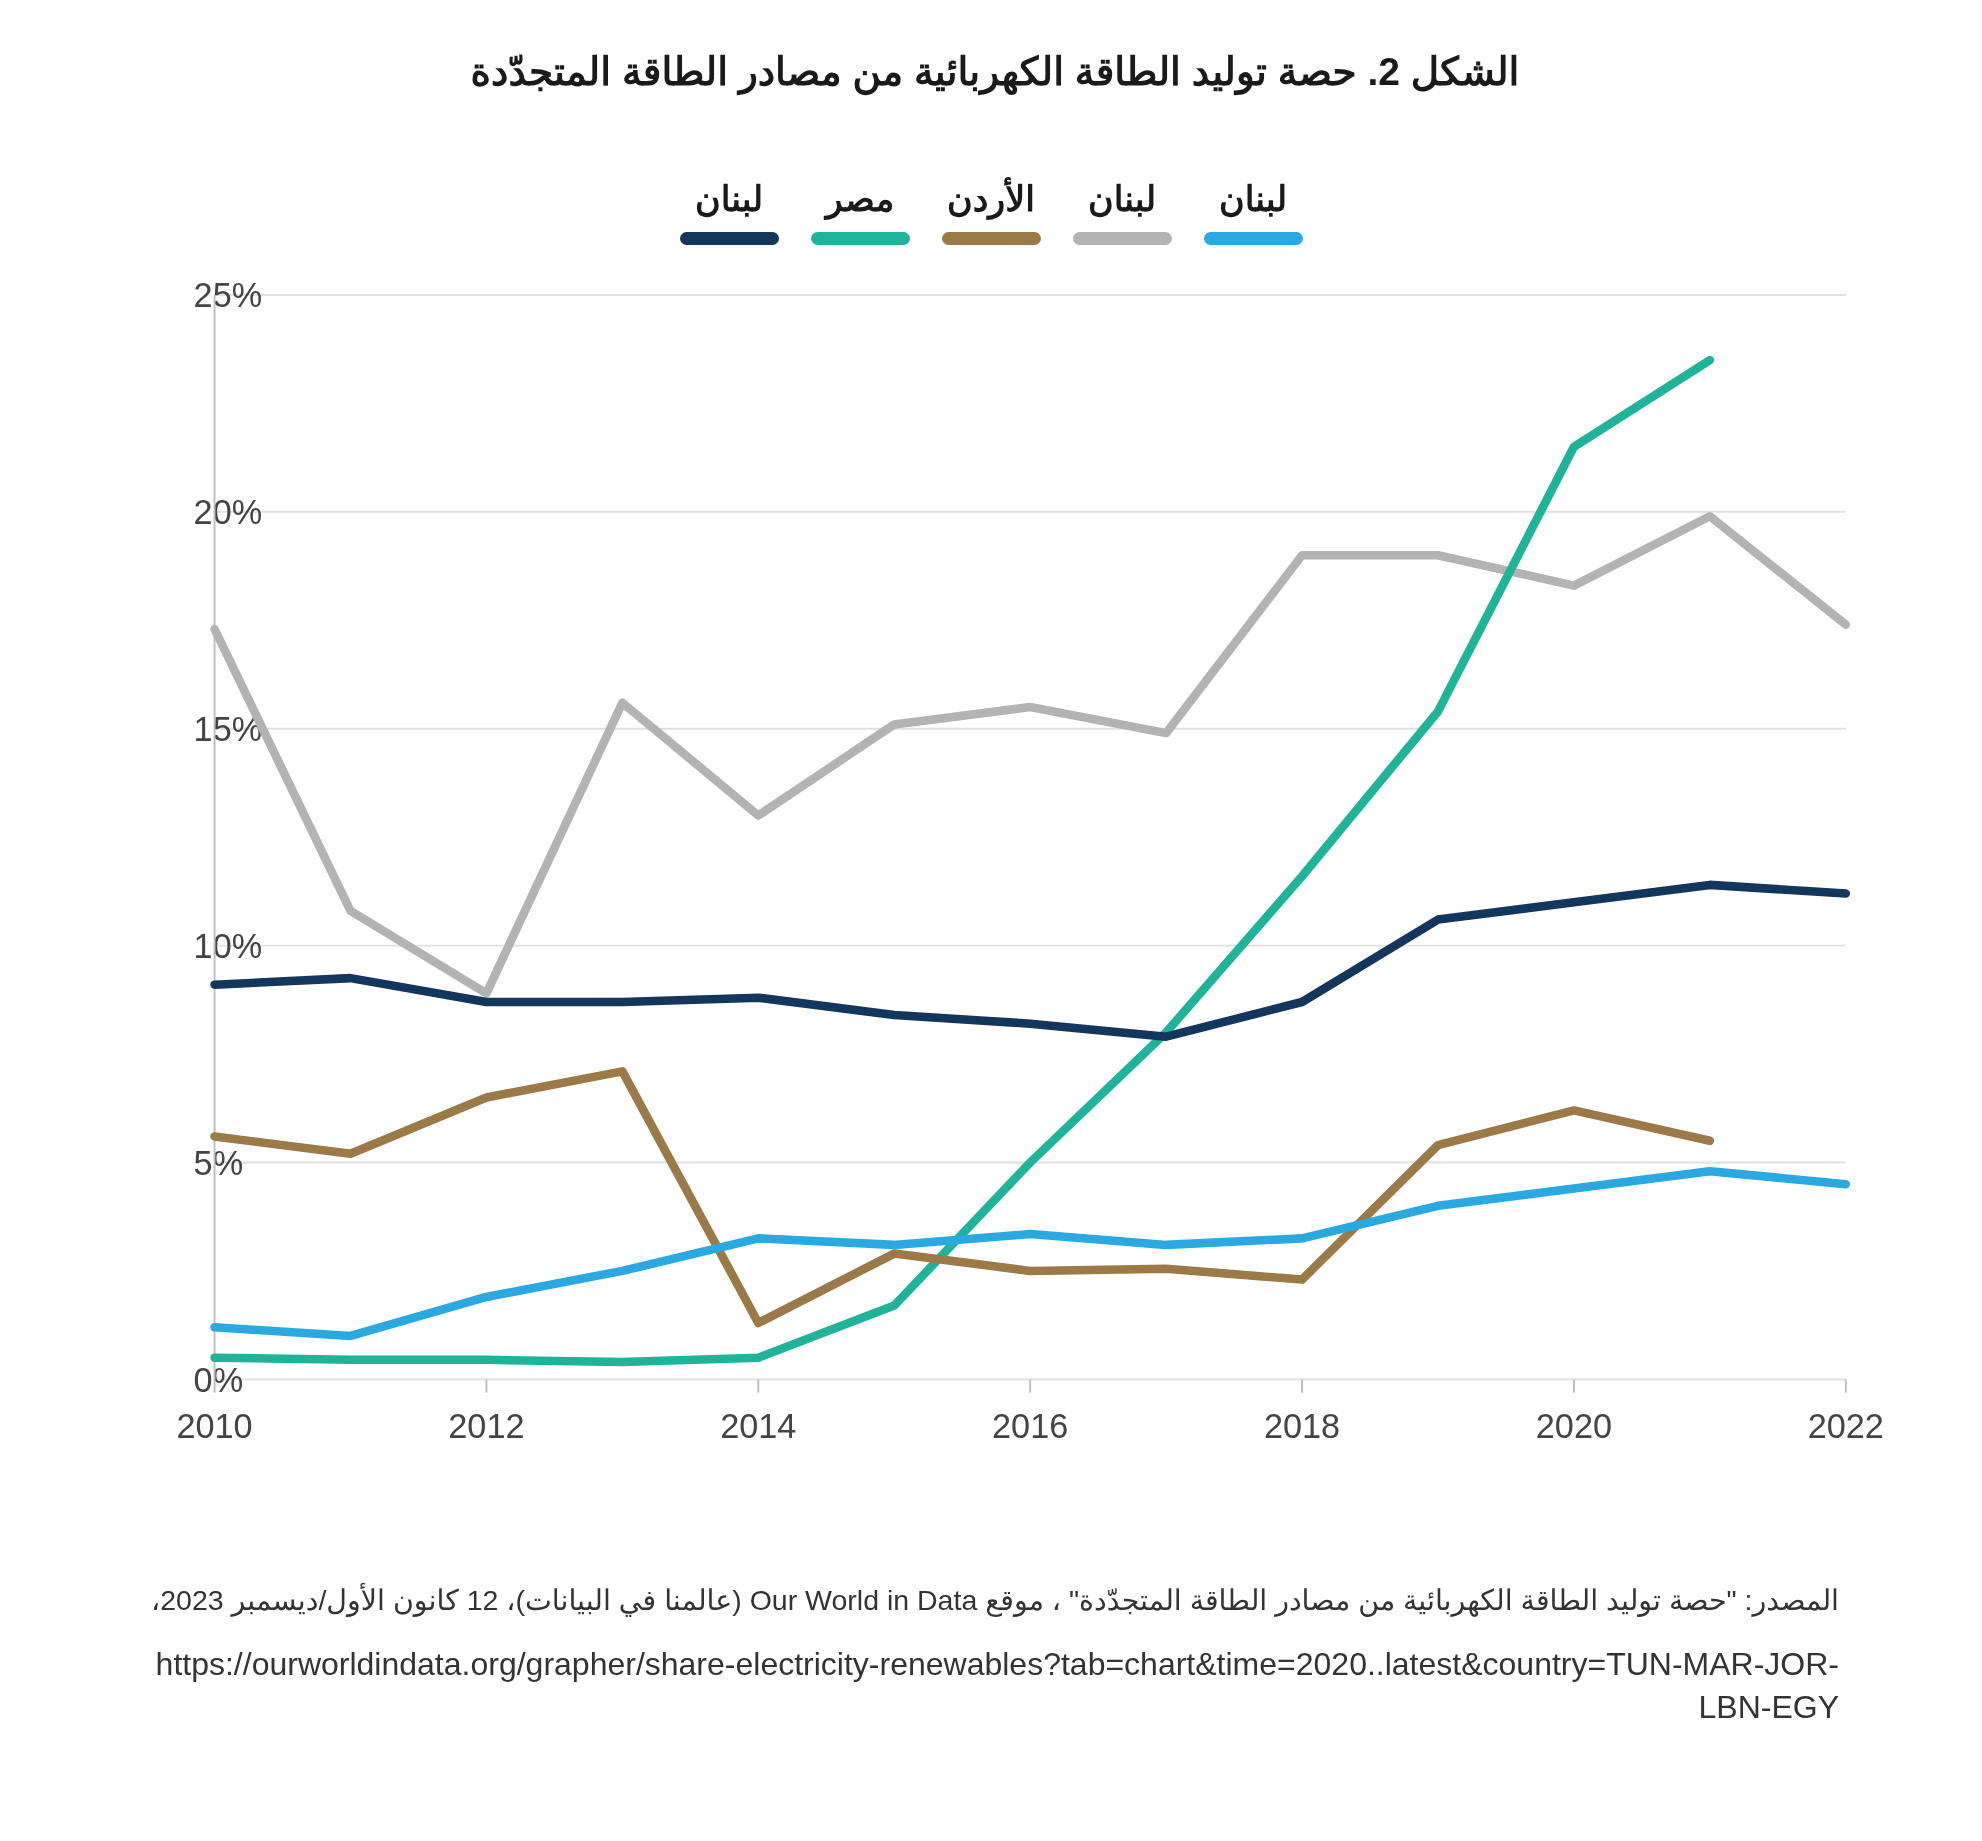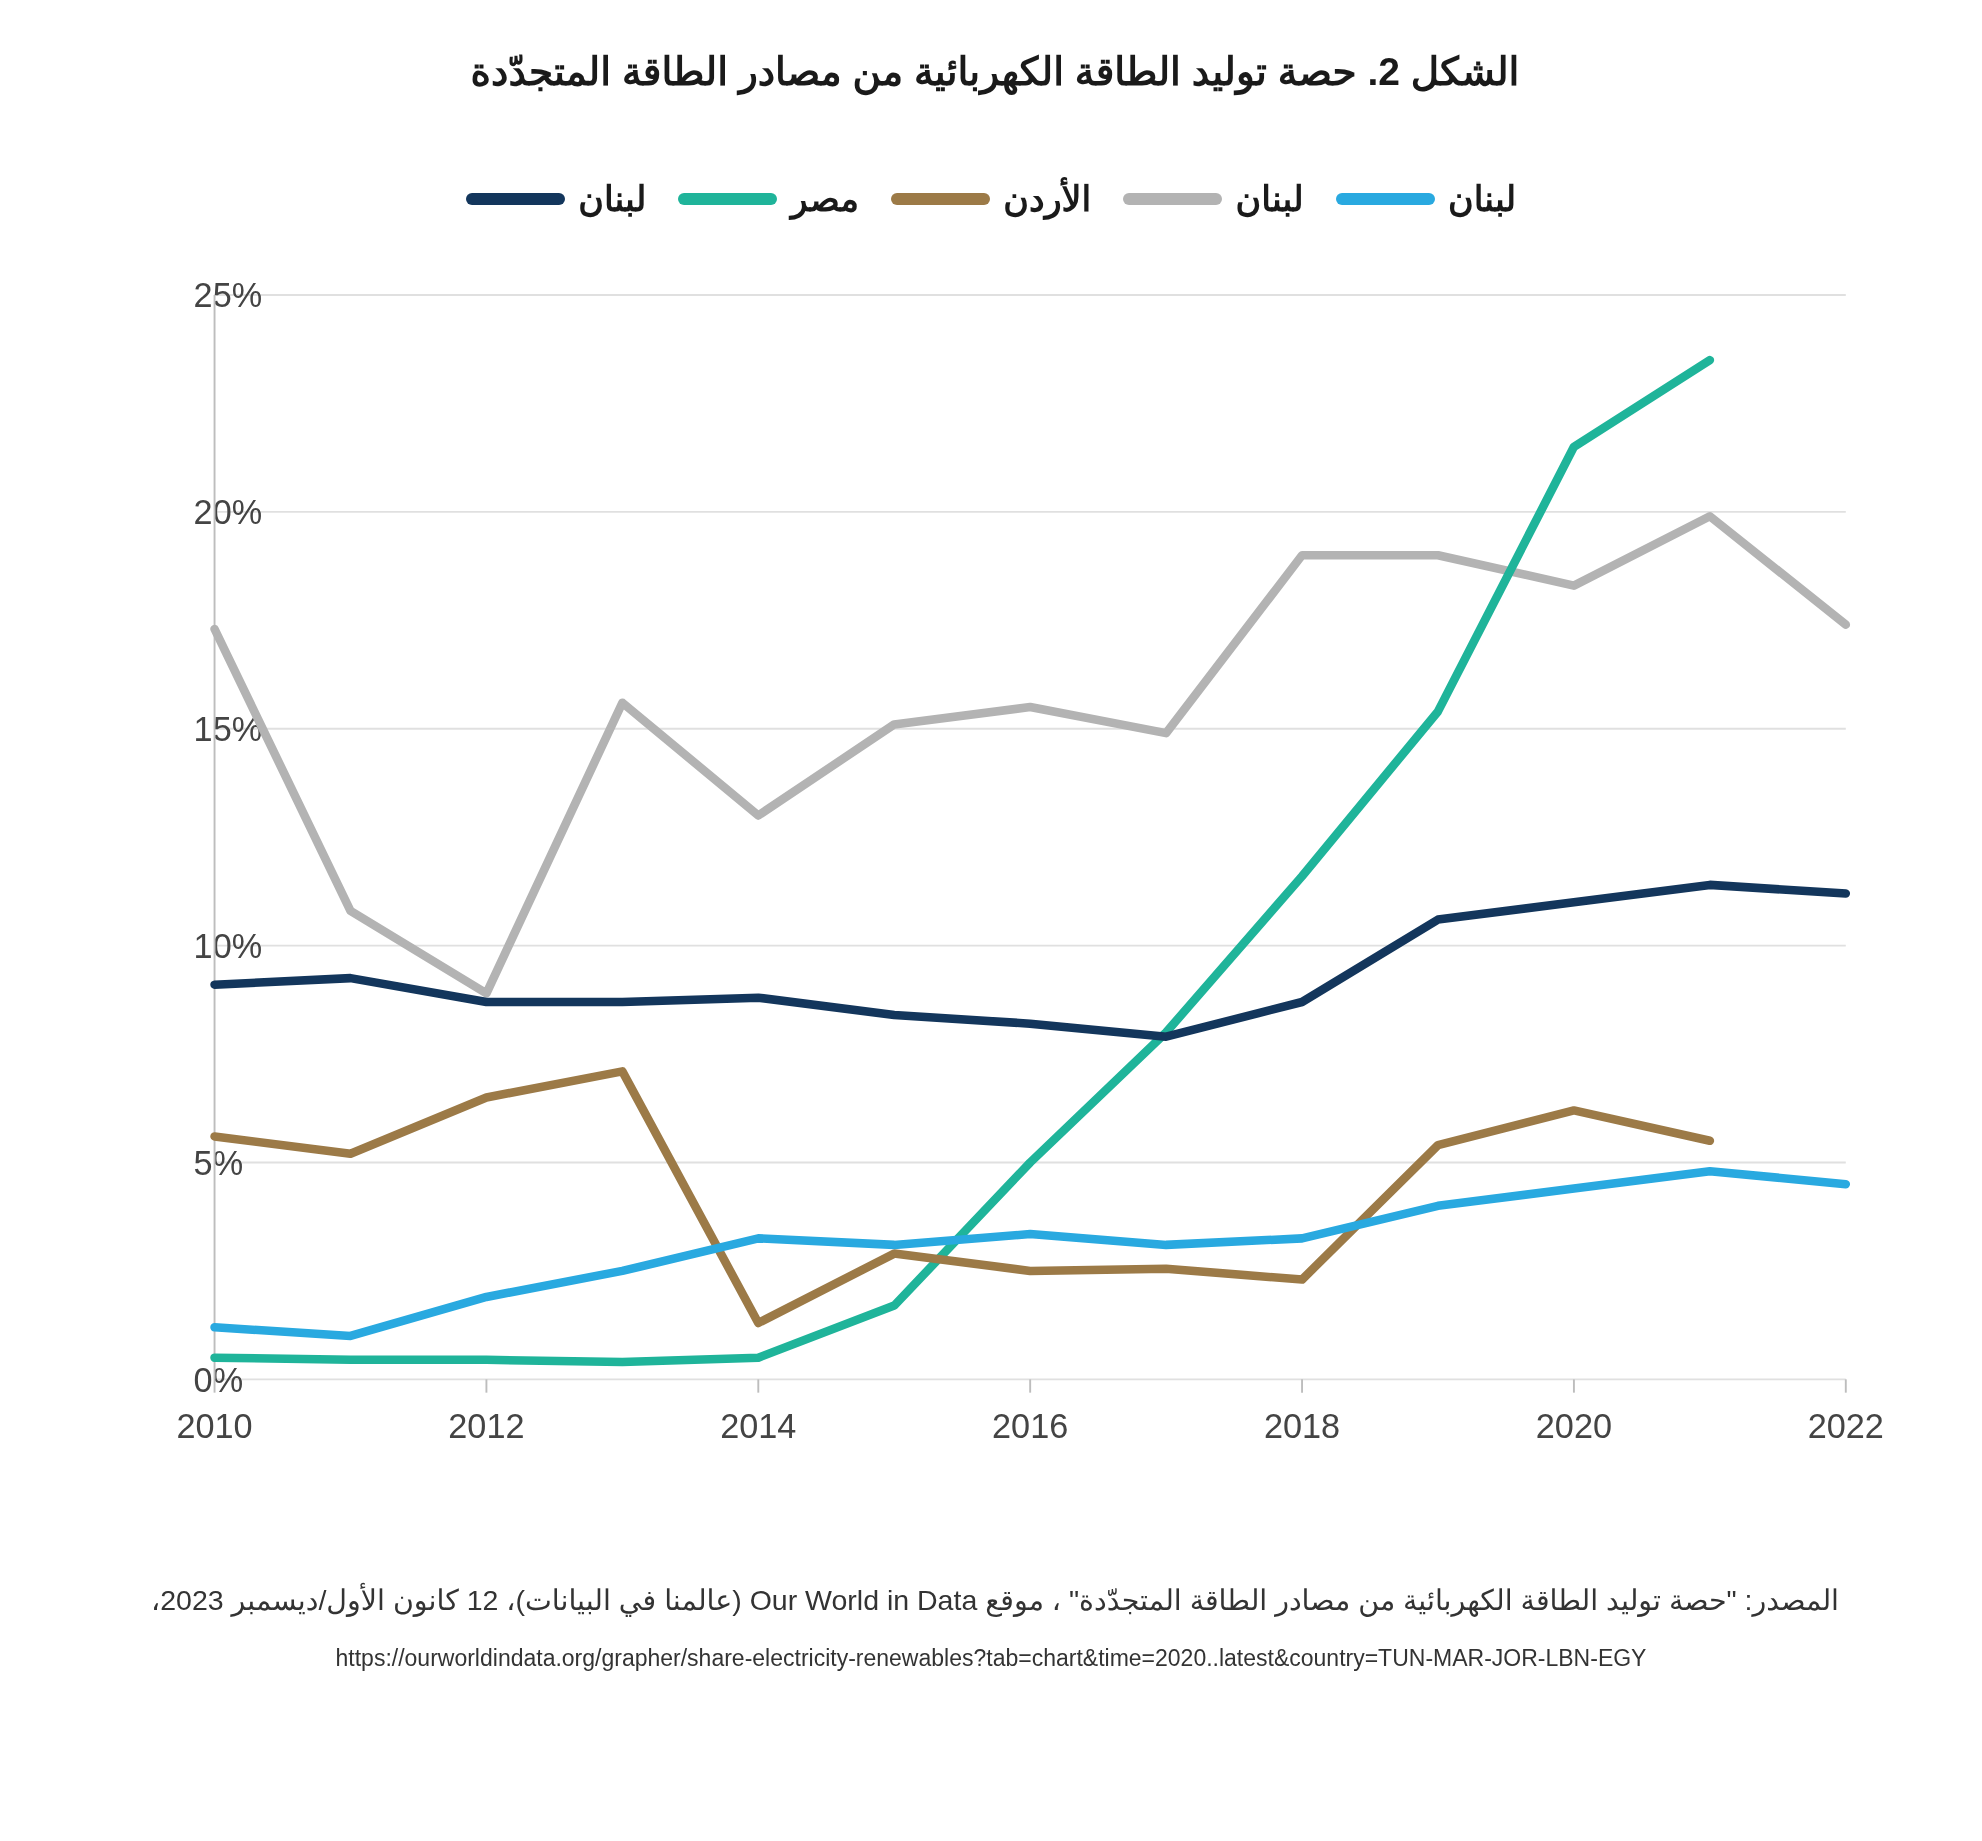--- a/index.html
+++ b/index.html
@@ -38,21 +38,21 @@
     right: 0;
     display: flex;
     flex-direction: row;
     justify-content: center;
     align-items: center;
     gap: 32px;
     direction: rtl;
   }
   .legend-item {
     display: flex;
-    flex-direction: row;
+    flex-direction: column;
     align-items: center;
     gap: 13.3px;
     justify-content: flex-end;
   }
   .legend-swatch {
     width: 99px;
     height: 12.4px;
     border-radius: 6.7px;
     display: block;
   }
@@ -79,24 +79,24 @@
     direction: rtl;
     text-align: right;
   }
   .source-line {
     font-size: 28.5px;
     color: #333333;
     line-height: 1.5;
   }
   .url-line {
     margin-top: 21px;
-    font-size: 23px;
+    font-size: 32px;
     color: #333333;
     direction: ltr;
-    text-align: center;
+    text-align: right;
     line-height: 1.35;
     word-break: break-all;
   }
 </style>
 </head>
 <body>
 
 <div class="page">
 
   <div class="title">الشكل 2. حصة توليد الطاقة الكهربائية من مصادر الطاقة المتجدّدة</div>

